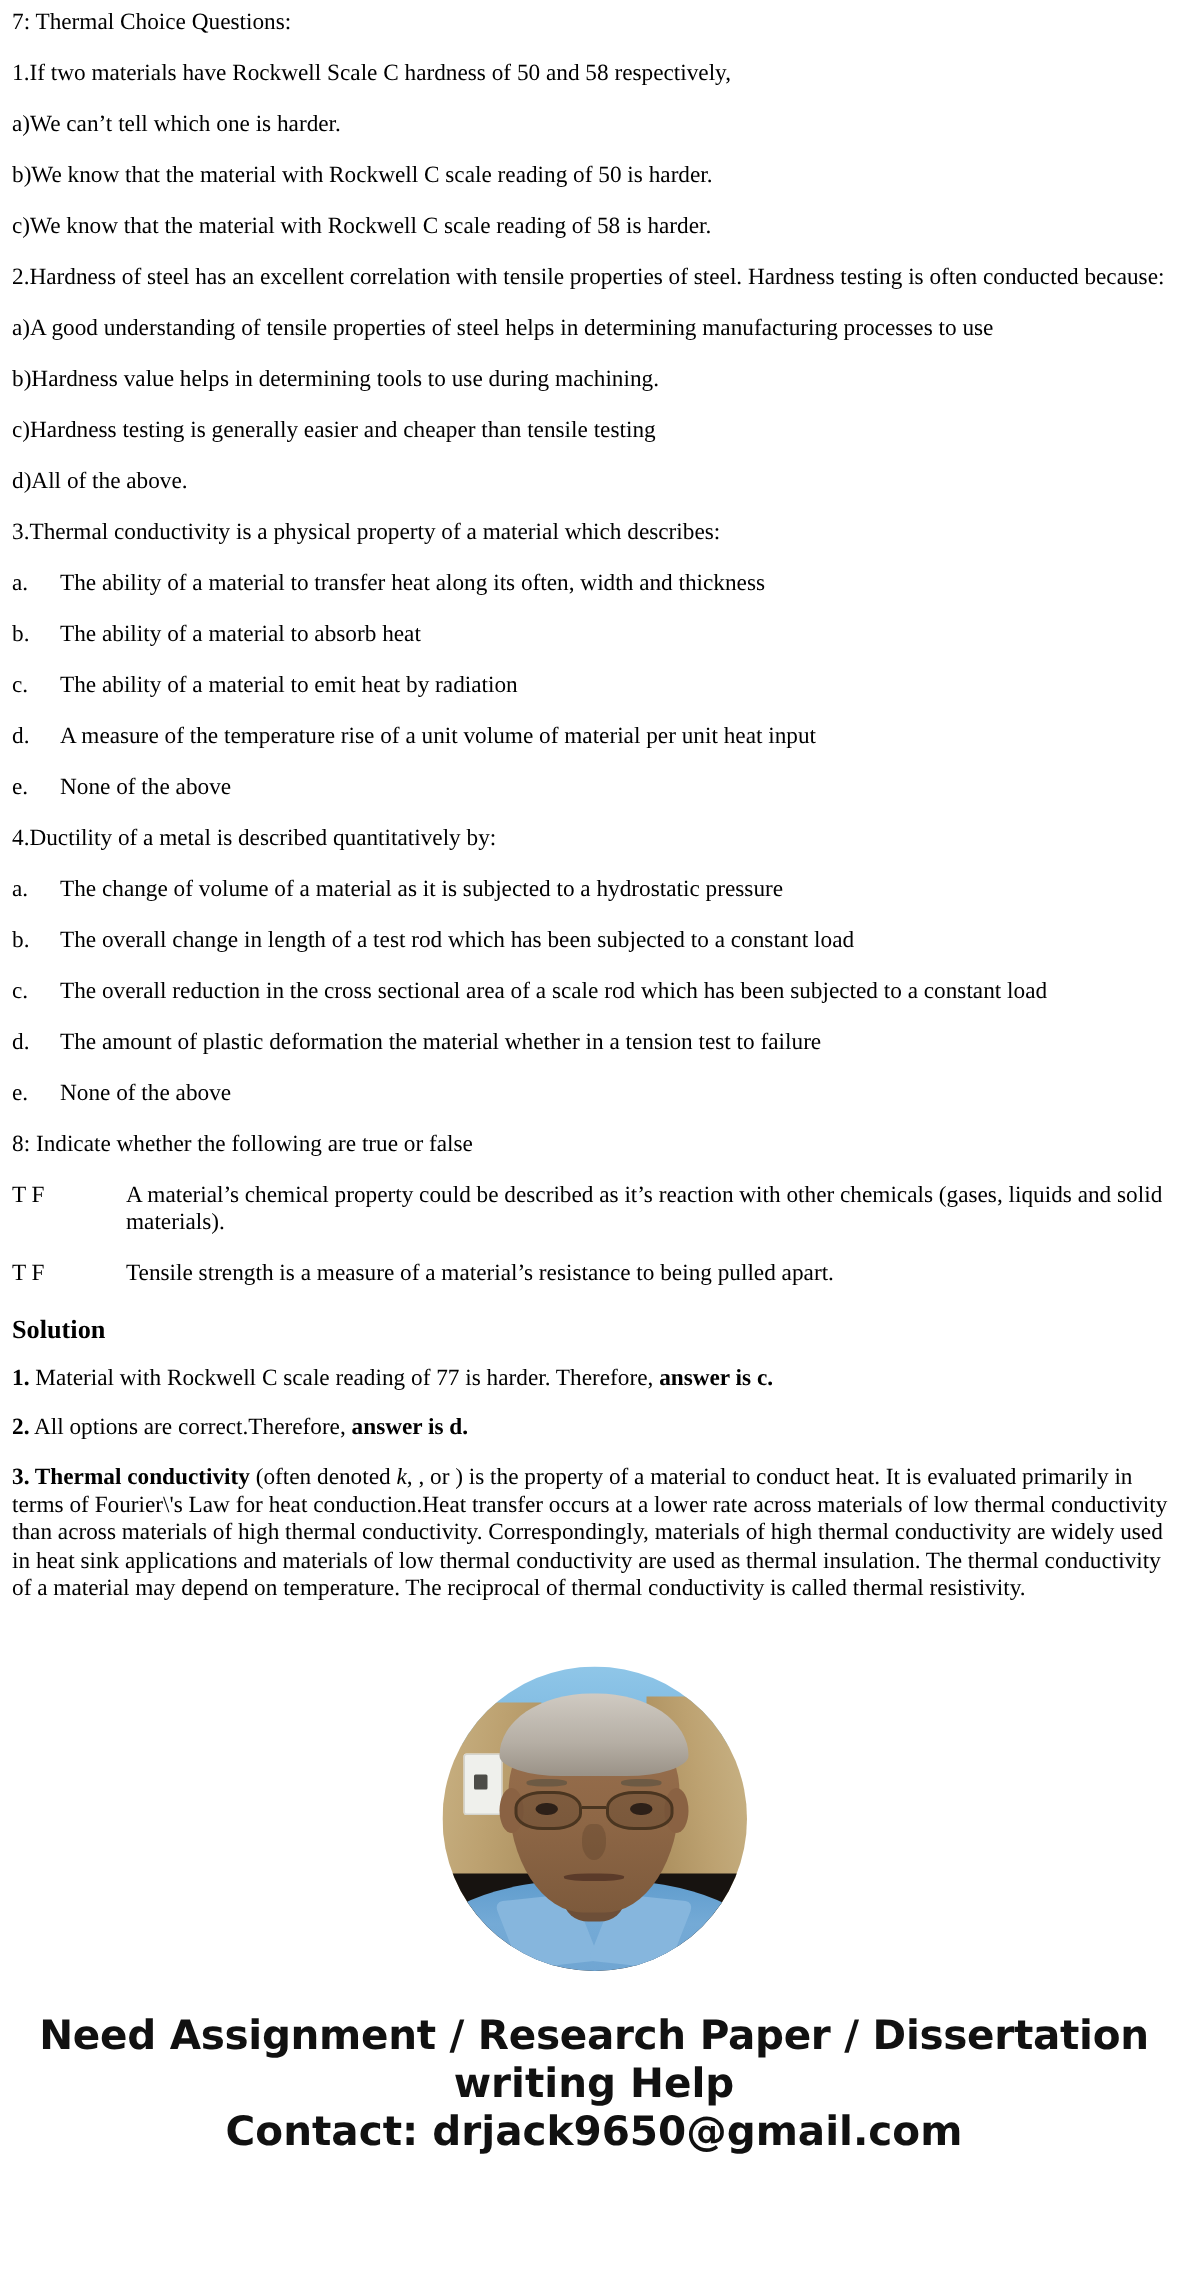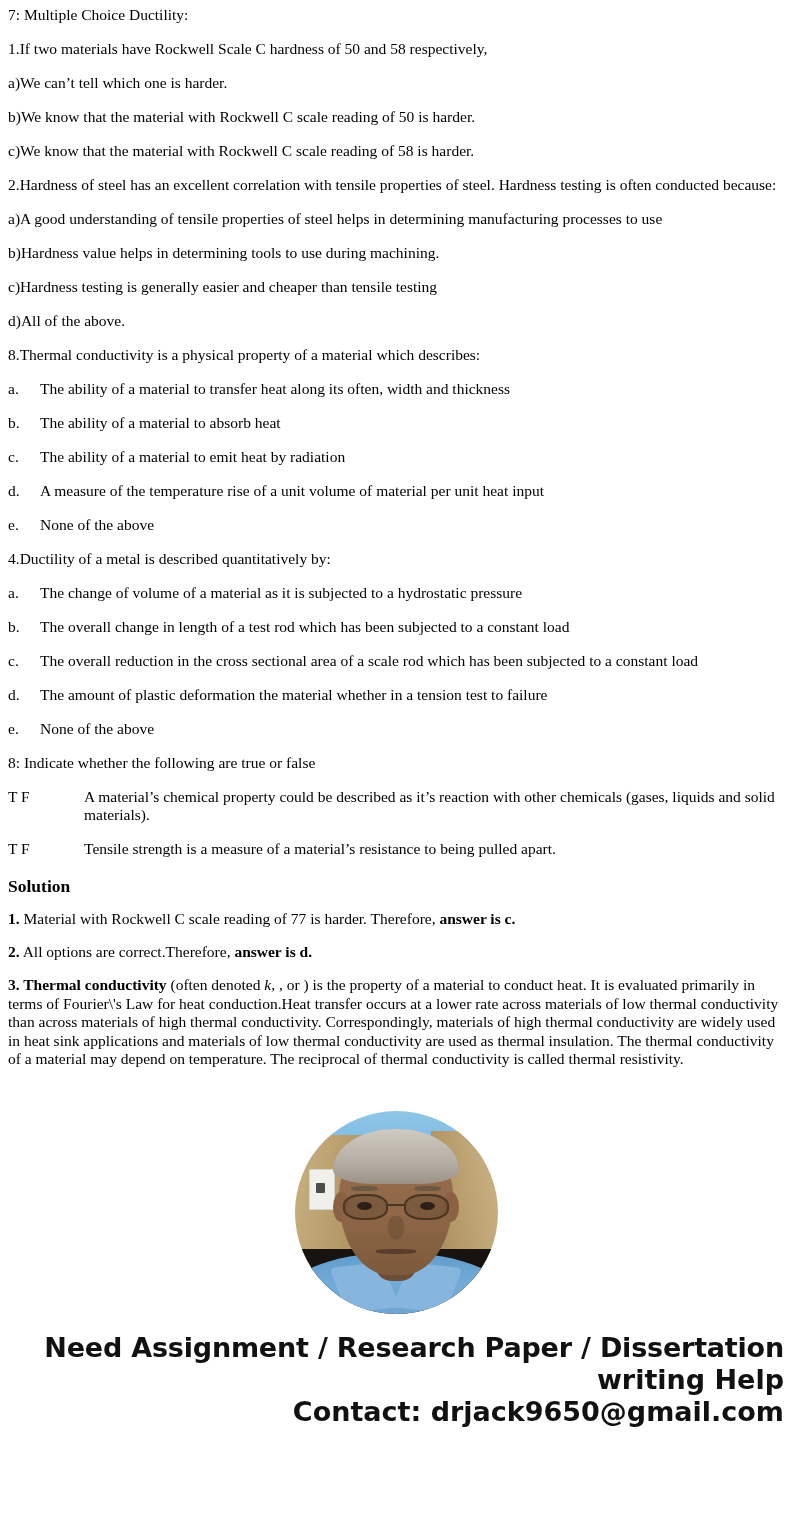--- a/index.html
+++ b/index.html
@@ -221,22 +221,22 @@
   .av-mouth {
     position: absolute;
     left: 40%; top: 68%;
     width: 20%; height: 2.5%;
     background: #5b3b2a;
     border-radius: 40%;
   }
 
   
   .footer {
-    margin-top: 18px;
-    text-align: right;
+    margin-top: 28px;
+    text-align: center;
     font-family: "DejaVu Sans", "Liberation Sans", sans-serif;
     font-weight: bold;
     color: #111111;
   }
   .footer .l1 {
     font-size: 27px;
     line-height: 32px;
     letter-spacing: -0.2px;
   }
   .footer .l2 {
@@ -246,34 +246,34 @@
   .footer .l3 {
     font-size: 27px;
     line-height: 32px;
   }
 </style>
 </head>
 <body>
 
 <div class="page">
 
-  <p class="para">7: Multiple Choice Ductility:</p>
+  <p class="para">7: Thermal Choice Questions:</p>
 
   <p class="para">1.If two materials have Rockwell Scale C hardness of 50 and 58 respectively,</p>
   <p class="para">a)We can’t tell which one is harder.</p>
   <p class="para">b)We know that the material with Rockwell C scale reading of 50 is harder.</p>
   <p class="para">c)We know that the material with Rockwell C scale reading of 58 is harder.</p>
 
   <p class="para">2.Hardness of steel has an excellent correlation with tensile properties of steel. Hardness testing is often conducted because:</p>
   <p class="para">a)A good understanding of tensile properties of steel helps in determining manufacturing processes to use</p>
   <p class="para">b)Hardness value helps in determining tools to use during machining.</p>
   <p class="para">c)Hardness testing is generally easier and cheaper than tensile testing</p>
   <p class="para">d)All of the above.</p>
 
-  <p class="para">8.Thermal conductivity is a physical property of a material which describes:</p>
+  <p class="para">3.Thermal conductivity is a physical property of a material which describes:</p>
   <div class="opt">
     <span class="mark">a.</span>
     <span class="body">The ability of a material to transfer heat along its often, width and thickness</span>
   </div>
   <div class="opt">
     <span class="mark">b.</span>
     <span class="body">The ability of a material to absorb heat</span>
   </div>
   <div class="opt">
     <span class="mark">c.</span>

